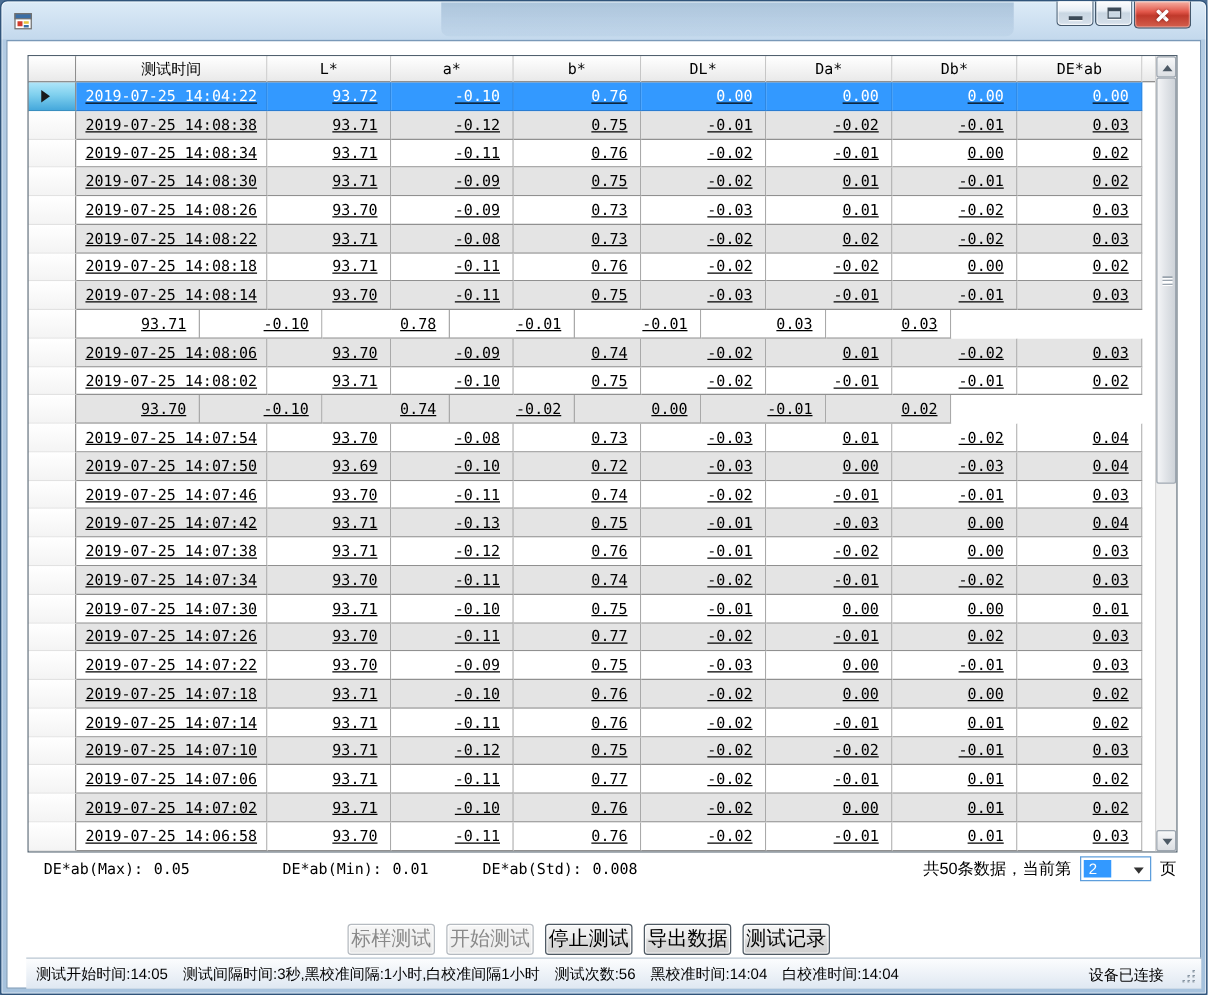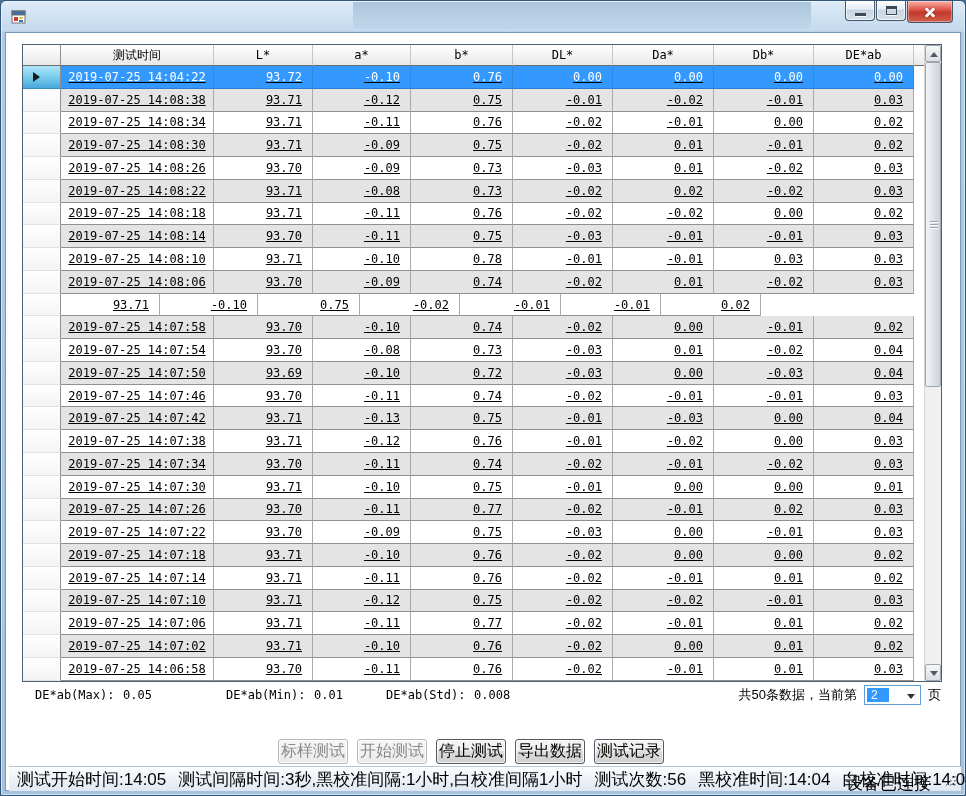--- a/index.html
+++ b/index.html
@@ -112,23 +112,23 @@
   
   .toolbar { position:absolute; left:277px; top:738px; display:flex; gap:9px; }
   .tbtn { width:70px; height:25px; font-size:16px; color:#000; border:1px solid #4f5a64; border-radius:3px;
           background:linear-gradient(180deg,#f5f5f5,#eeeeee 45%,#dddddd 50%,#cfcfcf);
           box-shadow:inset 0 0 0 1px rgba(255,255,255,.75); cursor:pointer;
           font-family:"Liberation Sans", sans-serif; }
   .tbtn.dis { color:#8a8a8a; border-color:#b5bac0; cursor:default;
           background:linear-gradient(180deg,#f6f6f6,#f0f0f0 60%,#e8e8e8); }
 
   
-  .statusbar { position:absolute; left:8px; right:4px; bottom:4px; height:25px;
+  .statusbar { position:absolute; left:20px; right:4px; bottom:4px; height:25px;
           background:linear-gradient(180deg,#fcfdfe,#ecf1f7 55%,#dfe8f2);
-          border-top:1px solid #b9c6d2; display:flex; align-items:center; font-size:17px; color:#000; }
+          border-top:1px solid #b9c6d2; display:flex; align-items:center; font-size:12px; color:#000; }
   .status-left { display:flex; gap:12px; padding-left:8px; white-space:nowrap; }
   .status-right { position:absolute; right:30px; top:5px; white-space:nowrap; }
   .grip { position:absolute; right:4px; bottom:4px; width:12px; height:12px; }
 </style>
 </head>
 <body>
 
 <div class="frame">
   <div class="glass-shade"></div>
 
@@ -266,21 +266,20 @@
             <div class="cell c2 n">-0.11</div>
             <div class="cell c3 n">0.75</div>
             <div class="cell c4 n">-0.03</div>
             <div class="cell c5 n">-0.01</div>
             <div class="cell c6 n">-0.01</div>
             <div class="cell c7 n">0.03</div>
             <div class="rfill"></div>
           </div>
           <div class="grow">
             <div class="rh"></div>
-            <div class="cell c0 t">2019-07-25 14:08:10</div>
             <div class="cell c1 n">93.71</div>
             <div class="cell c2 n">-0.10</div>
             <div class="cell c3 n">0.78</div>
             <div class="cell c4 n">-0.01</div>
             <div class="cell c5 n">-0.01</div>
             <div class="cell c6 n">0.03</div>
             <div class="cell c7 n">0.03</div>
             <div class="rfill"></div>
           </div>
           <div class="grow alt">
@@ -290,32 +289,32 @@
             <div class="cell c2 n">-0.09</div>
             <div class="cell c3 n">0.74</div>
             <div class="cell c4 n">-0.02</div>
             <div class="cell c5 n">0.01</div>
             <div class="cell c6 n">-0.02</div>
             <div class="cell c7 n">0.03</div>
             <div class="rfill"></div>
           </div>
           <div class="grow">
             <div class="rh"></div>
-            <div class="cell c1 n">93.71</div>
-            <div class="cell c2 n">-0.10</div>
-            <div class="cell c3 n">0.75</div>
-            <div class="cell c4 n">-0.02</div>
-            <div class="cell c5 n">-0.01</div>
-            <div class="cell c6 n">-0.01</div>
-            <div class="cell c7 n">0.02</div>
-            <div class="rfill"></div>
-          </div>
-          <div class="grow alt">
-            <div class="rh"></div>
-            <div class="cell c0 t">2019-07-25 14:07:58</div>
+            <div class="cell c0 t">2019-07-25 14:08:02</div>
+            <div class="cell c1 n">93.71</div>
+            <div class="cell c2 n">-0.10</div>
+            <div class="cell c3 n">0.75</div>
+            <div class="cell c4 n">-0.02</div>
+            <div class="cell c5 n">-0.01</div>
+            <div class="cell c6 n">-0.01</div>
+            <div class="cell c7 n">0.02</div>
+            <div class="rfill"></div>
+          </div>
+          <div class="grow alt">
+            <div class="rh"></div>
             <div class="cell c1 n">93.70</div>
             <div class="cell c2 n">-0.10</div>
             <div class="cell c3 n">0.74</div>
             <div class="cell c4 n">-0.02</div>
             <div class="cell c5 n">0.00</div>
             <div class="cell c6 n">-0.01</div>
             <div class="cell c7 n">0.02</div>
             <div class="rfill"></div>
           </div>
           <div class="grow">

